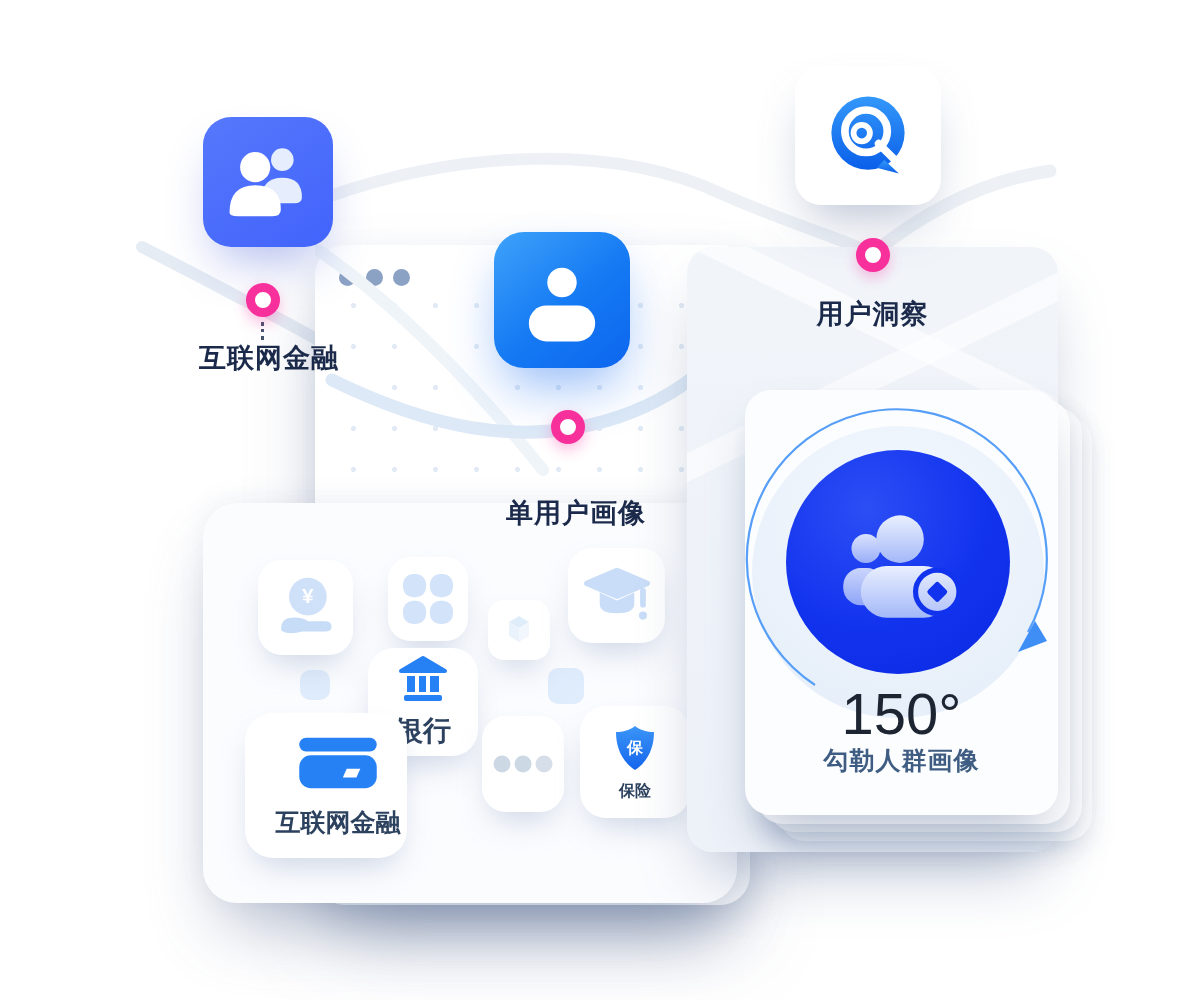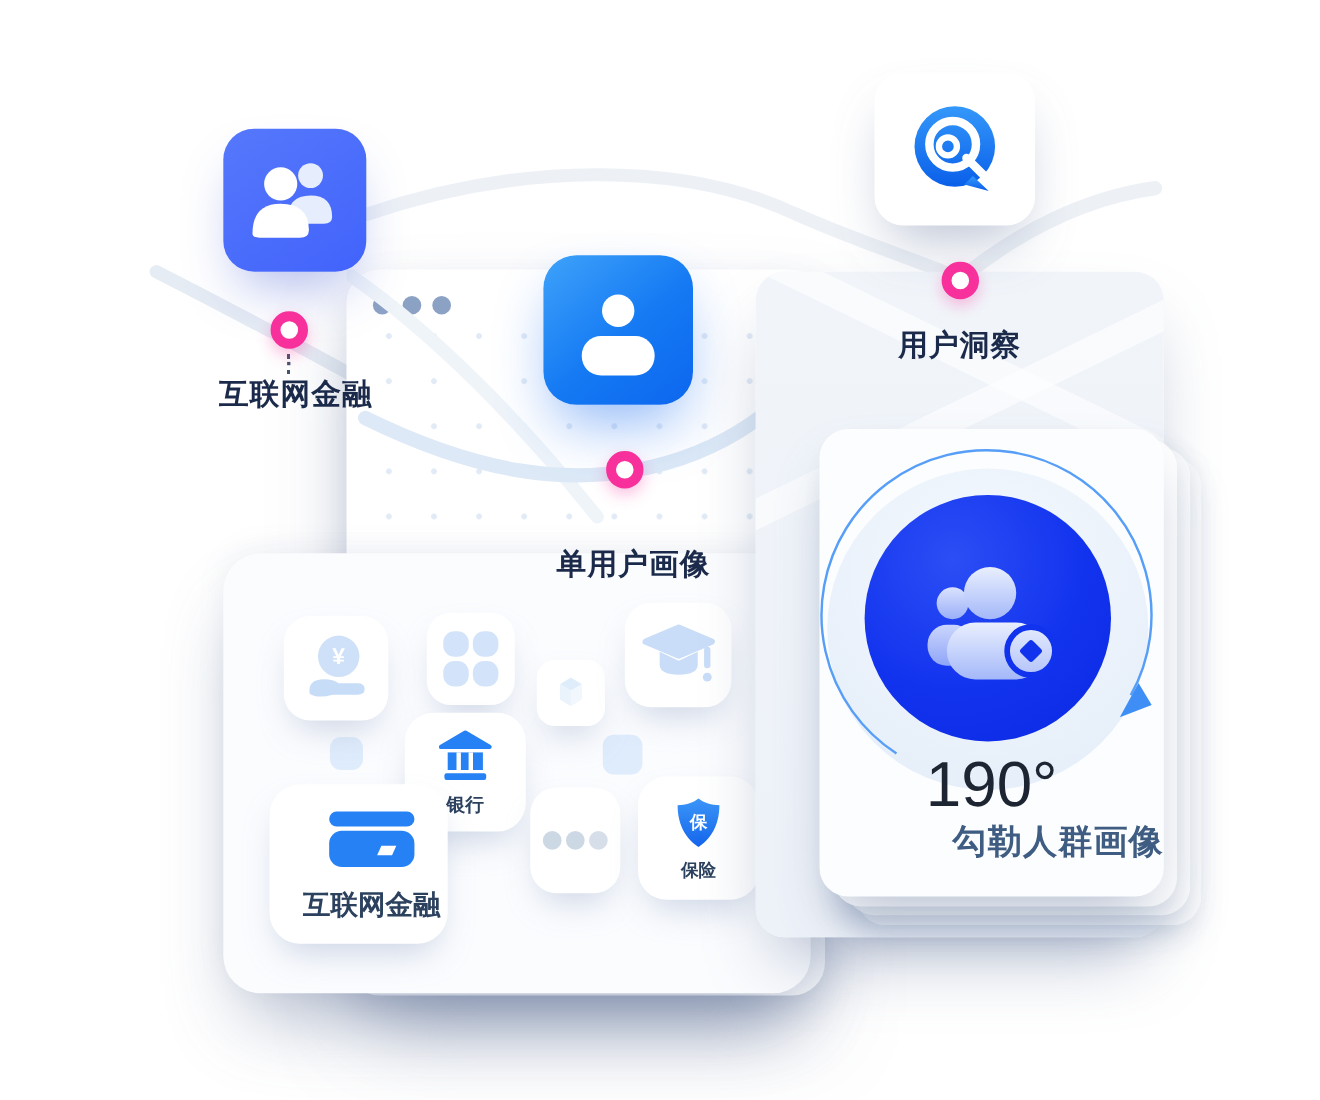--- a/index.html
+++ b/index.html
@@ -64,21 +64,21 @@
   display:flex;flex-direction:column;align-items:center;justify-content:center;gap:6px;}
 .tile-label{font-weight:700;color:var(--tile-label);}
 .blue-sq{background:#d9e9fb;border-radius:10px;opacity:.85;}
 
 
 .pink-dot{width:34px;height:34px;border-radius:50%;background:#ffffff;
   border:9px solid var(--pink-marker);box-shadow:0 6px 14px rgba(247,48,156,.30);}
 .tick{width:0;height:18px;border-left:3px dotted #45536b;}
 .wave-label{font-size:27px;font-weight:700;color:var(--label-navy);letter-spacing:1px;white-space:nowrap;}
 .degree{left:745px;top:680px;width:313px;text-align:center;font-size:58px;font-weight:500;color:#1d2533;}
-.caption{left:745px;top:744px;width:313px;text-align:right;font-size:31px;font-weight:600;color:var(--caption-blue);letter-spacing:1px;}
+.caption{left:745px;top:744px;width:313px;text-align:center;font-size:25px;font-weight:600;color:var(--caption-blue);letter-spacing:1px;}
 .insight-label{left:687px;top:296px;width:371px;text-align:center;}
 </style>
 </head>
 <body>
 
 <div class="canvas">
 
   <svg class="abs" width="1200" height="1000" style="left:0;top:0;">
     <path d="M 142 247 C 250 302 400 382 545 472" fill="none" stroke="#e6ecf4" stroke-width="12" stroke-linecap="round"></path>
     <path d="M 333 195 C 470 148 620 146 722 194 C 790 224 845 240 869 252" fill="none" stroke="#edf1f6" stroke-width="12" stroke-linecap="round"></path>
@@ -141,21 +141,21 @@
   </div>
 
   <div class="abs tile" style="left:368px;top:648px;width:110px;height:108px;border-radius:26px;">
     <svg width="56" height="52" viewBox="0 0 56 52">
       <path d="M28 4 L50 17 L6 17 Z" fill="#2681f5" stroke="#2681f5" stroke-width="4" stroke-linejoin="round"></path>
       <rect x="12" y="22" width="32" height="16" fill="#2681f5"></rect>
       <rect x="20" y="22" width="4" height="16" fill="#ffffff"></rect>
       <rect x="31" y="22" width="4" height="16" fill="#ffffff"></rect>
       <rect x="9" y="41" width="38" height="6" rx="2" fill="#2681f5"></rect>
     </svg>
-    <div class="tile-label" style="font-size:17px;">银行</div>
+    <div class="tile-label" style="font-size:28px;">银行</div>
   </div>
 
   <div class="abs tile" style="left:482px;top:716px;width:82px;height:96px;border-radius:24px;">
     <svg width="62" height="20" viewBox="0 0 62 20">
       <circle cx="10" cy="10" r="8.5" fill="#cdd8e5"></circle>
       <circle cx="31" cy="10" r="8.5" fill="#cdd8e5"></circle>
       <circle cx="52" cy="10" r="8.5" fill="#d6dfe9"></circle>
     </svg>
   </div>
 
@@ -213,21 +213,21 @@
       <circle cx="113" cy="85" r="21" fill="url(#g2)" stroke="#1233ee" stroke-width="5"></circle>
       <rect x="105.5" y="77.5" width="15" height="15" rx="2.5" transform="rotate(45 113 85)" fill="#1233ee"></rect>
     </svg>
   </div>
 
   <svg class="abs" width="1200" height="1000" style="left:0;top:0;pointer-events:none;">
     <path d="M 815 685 A 150 150 0 1 1 1028 632" fill="none" stroke="#569ef7" stroke-width="2.2"></path>
     <polygon points="1018,652 1035,621 1047,641" fill="#3f8ef6"></polygon>
   </svg>
 
-  <div class="abs degree">190°</div>
+  <div class="abs degree">150°</div>
   <div class="abs caption">勾勒人群画像</div>
 
   <div class="abs person-card">
     <svg width="92" height="92" viewBox="0 0 100 100" style="position:absolute;left:22px;top:22px;">
       <circle cx="50" cy="31" r="16" fill="#ffffff"></circle>
       <rect x="14" y="56" width="72" height="39" rx="19" fill="#ffffff"></rect>
     </svg>
   </div>
 
   <div class="abs users-card">

